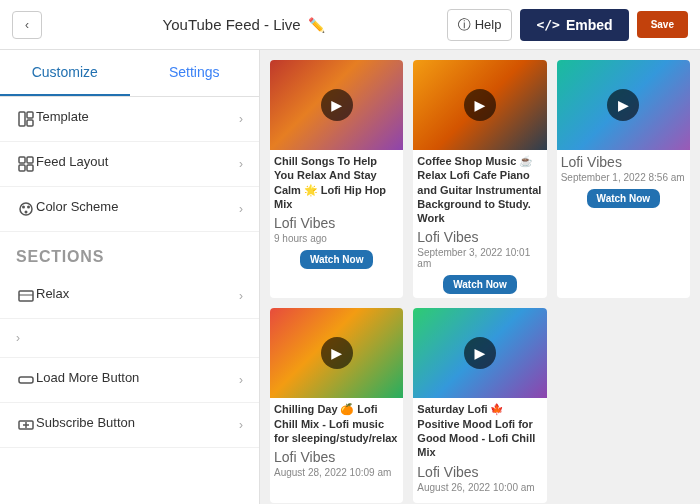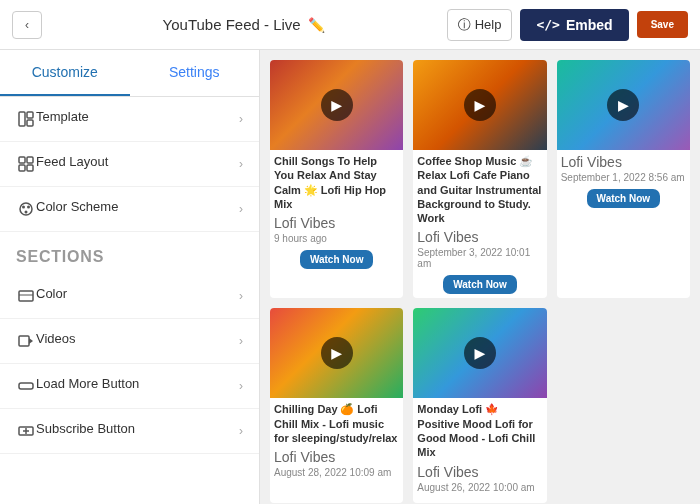--- a/index.html
+++ b/index.html
@@ -174,35 +174,26 @@
     <div class="sidebar-section-label">SECTIONS</div>
 
     <div class="sidebar-item">
       <div class="sidebar-item-left">
         <div class="sidebar-icon">
           <svg width="16" height="16" viewBox="0 0 16 16">
             <rect x="1" y="3" width="14" height="10" rx="1" stroke="#555" stroke-width="1.5" fill="none"></rect>
             <line x1="1" y1="7" x2="15" y2="7" stroke="#555" stroke-width="1"></line>
           </svg>
         </div>
-        <span>Color</span>
-      </div>
-      <span class="sidebar-chevron">›</span>
-    </div>
-
-    <div class="sidebar-item">
-      <div class="sidebar-item-left">
-        <div class="sidebar-icon">
-          <svg width="16" height="16" viewBox="0 0 16 16">
-            <rect x="1" y="3" width="10" height="10" rx="1" stroke="#555" stroke-width="1.5" fill="none"></rect>
-            <polygon points="15,8 11,5 11,11" fill="#555"></polygon>
-          </svg>
-        </div>
-        <span>Videos</span>
-      </div>
+        <span>Relax</span>
+      </div>
+      <span class="sidebar-chevron">›</span>
+    </div>
+
+    <div class="sidebar-item">
       <span class="sidebar-chevron">›</span>
     </div>
 
     <div class="sidebar-item">
       <div class="sidebar-item-left">
         <div class="sidebar-icon">
           <svg width="16" height="16" viewBox="0 0 16 16">
             <rect x="1" y="5" width="14" height="6" rx="2" stroke="#555" stroke-width="1.5" fill="none"></rect>
           </svg>
         </div>
@@ -269,21 +260,21 @@
       <div class="video-channel">Lofi Vibes</div>
       <div class="video-date">August 28, 2022 10:09 am</div>
 
     </div>
   </div>
         <div class="video-card">
     <div class="video-thumb thumb-5">
       <div class="play-btn">▶</div>
     </div>
     <div class="video-info">
-      <div class="video-title">Monday Lofi 🍁 Positive Mood Lofi for Good Mood - Lofi Chill Mix</div>
+      <div class="video-title">Saturday Lofi 🍁 Positive Mood Lofi for Good Mood - Lofi Chill Mix</div>
       <div class="video-channel">Lofi Vibes</div>
       <div class="video-date">August 26, 2022 10:00 am</div>
 
     </div>
   </div>
       </div>
   </div>
 </div>
 
 </body></html>

